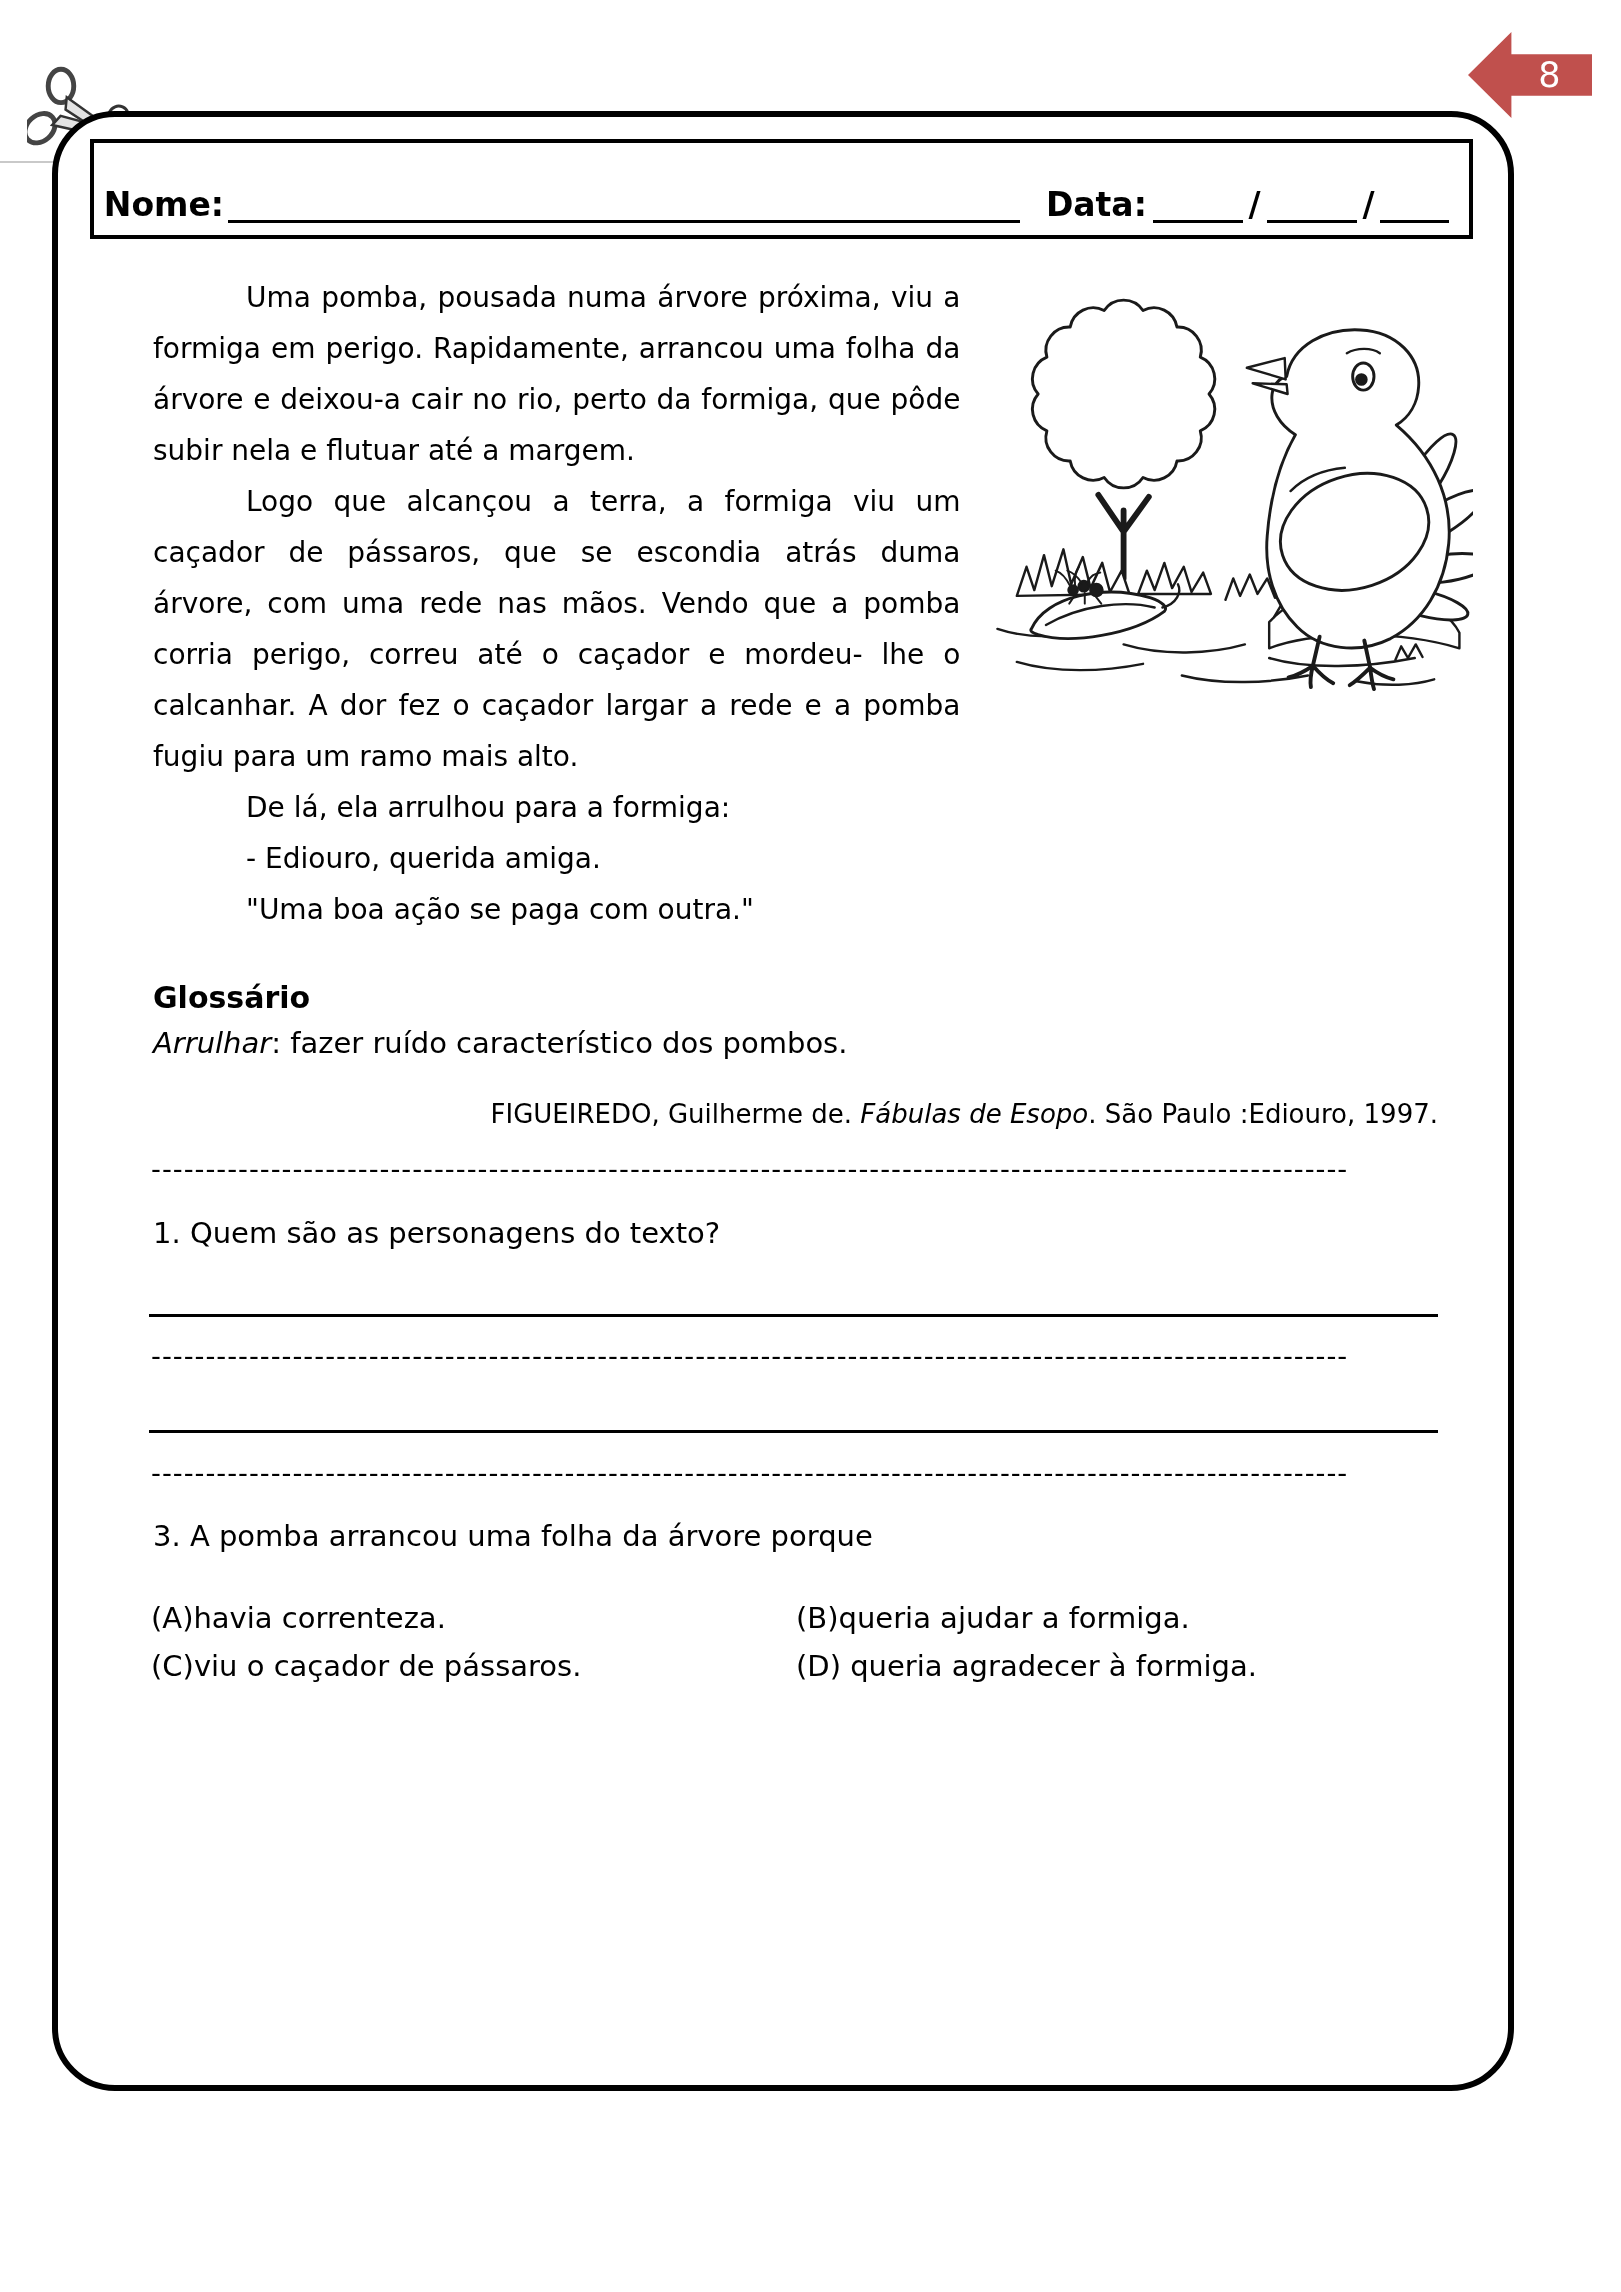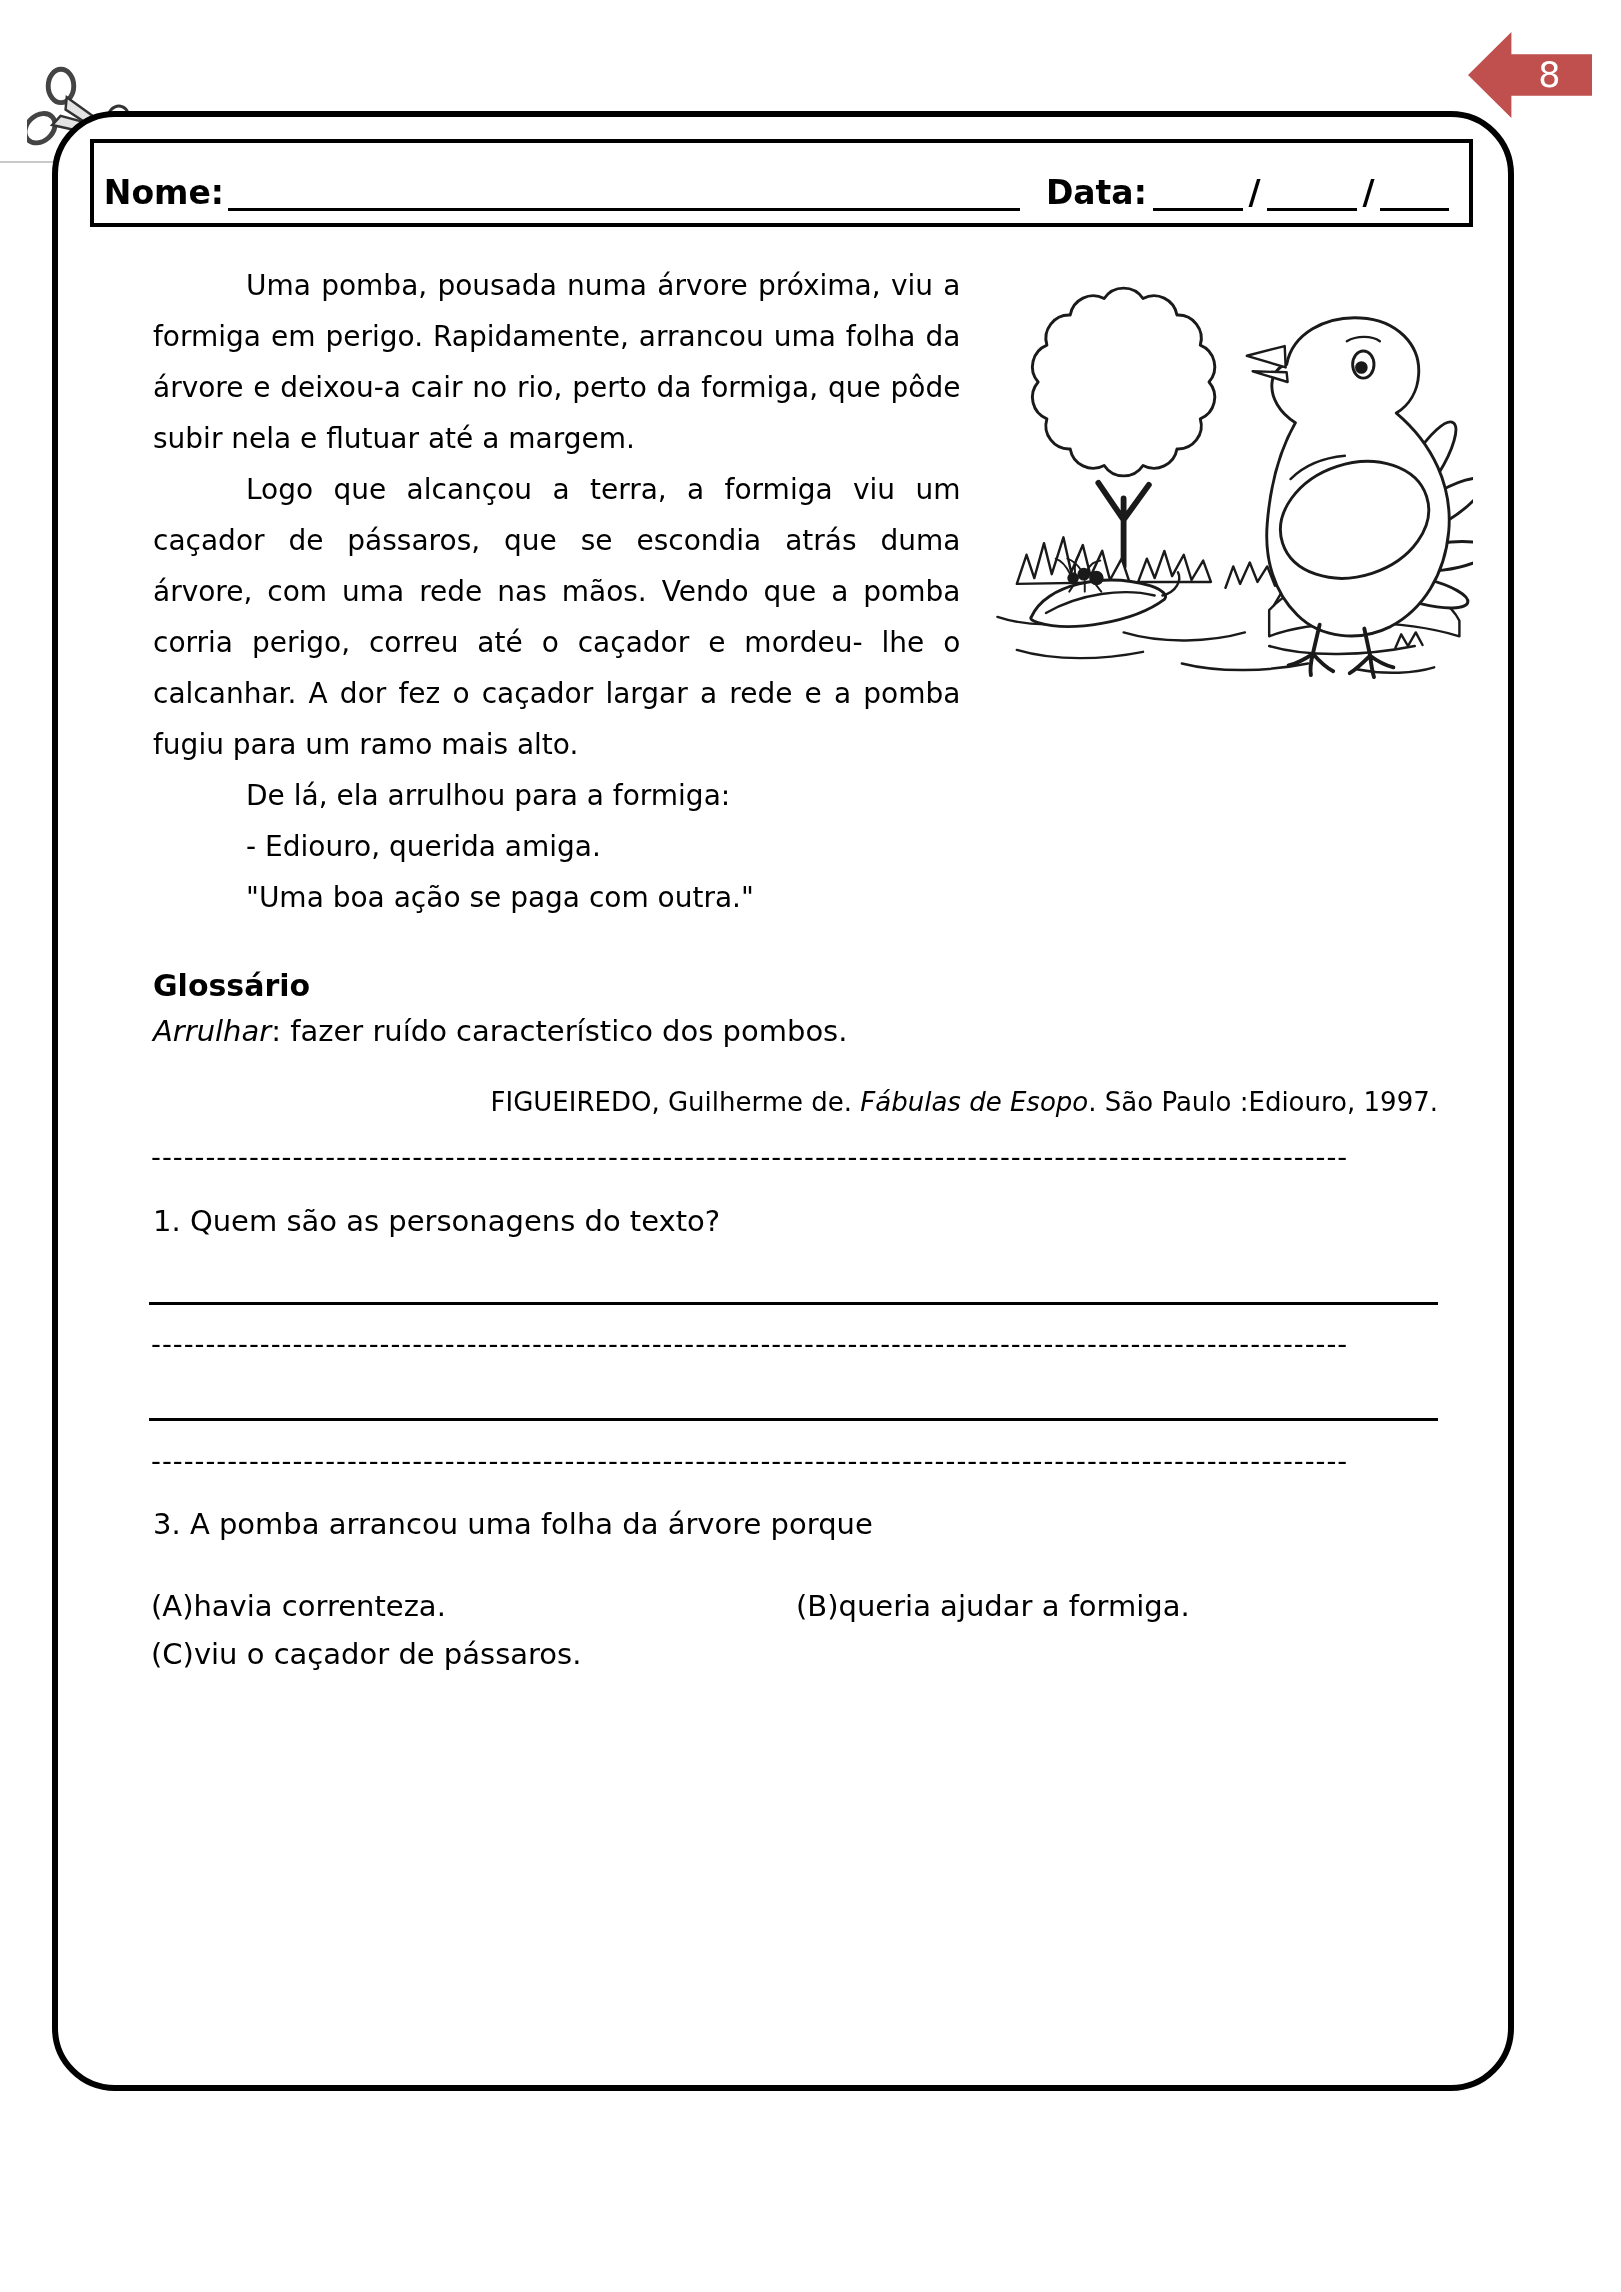--- a/index.html
+++ b/index.html
@@ -6,21 +6,21 @@
   .page{position:relative;width:1621px;height:2293px;background:#fff;overflow:hidden;
         font-family:"DejaVu Sans",sans-serif;color:#000;}
   .cut-line{position:absolute;left:0;top:161px;width:147px;height:2px;background:#c9c9c9;}
   .scissors{position:absolute;left:27.4px;top:61px;width:167px;height:127px;}
   .badge{position:absolute;left:1468px;top:32px;width:124px;height:86px;background:#c0504d;
          clip-path:polygon(0 50%,35% 0,35% 26%,100% 26%,100% 74%,35% 74%,35% 100%);
          display:flex;align-items:center;justify-content:center;}
   .badge-num{color:#fff;font-size:35px;line-height:1;padding-left:39px;}
   .sheet{position:absolute;left:52px;top:111px;width:1462px;height:1980px;box-sizing:border-box;
          border:6.9px solid #000;border-radius:63px;background:#fff;padding:21.6px 35px 0 32px;overflow:hidden;}
-  .hdr-box{border:4.9px solid #000;height:88px;box-sizing:border-box;display:flex;align-items:flex-end;
+  .hdr-box{border:4.9px solid #000;height:100px;box-sizing:border-box;display:flex;align-items:flex-end;
            padding:9.8px 17.6px 11.8px 9.8px;font-weight:bold;font-size:33px;}
   .hdr-label{line-height:1.1;}
   .blank{border-bottom:3.9px solid #000;height:35px;}
   .name-blank{flex:1;margin:0 25.5px 0 3.9px;}
   .date-blank{width:90px;margin:0 5.9px;}
   .date-blank.short{width:69px;margin-right:2px;}
   .slash{font-size:33px;}
   .title{margin-top:35px;text-align:center;font-size:32px;font-weight:bold;letter-spacing:1px;}
   .story{margin:33px 0 0 63px;font-size:28px;line-height:51px;text-align:justify;}
   .illo{float:right;width:495px;height:416px;margin:13.7px 0 7.8px 17.6px;}
@@ -172,17 +172,18 @@
 
     <div class="answer-line"></div>
     <div class="dashes">--------------------------------------------------------------------------------------------------------------</div>
 
     <div class="q">3. A pomba arrancou uma folha da árvore porque</div>
 
     <div class="options">
       <div class="opt">(A)havia correnteza.</div>
       <div class="opt">(B)queria ajudar a formiga.</div>
       <div class="opt">(C)viu o caçador de pássaros.</div>
+      <div class="opt">(D) queria agradecer à formiga.</div>
     </div>
 
   </div>
 </div>
 
 
 </body></html>

